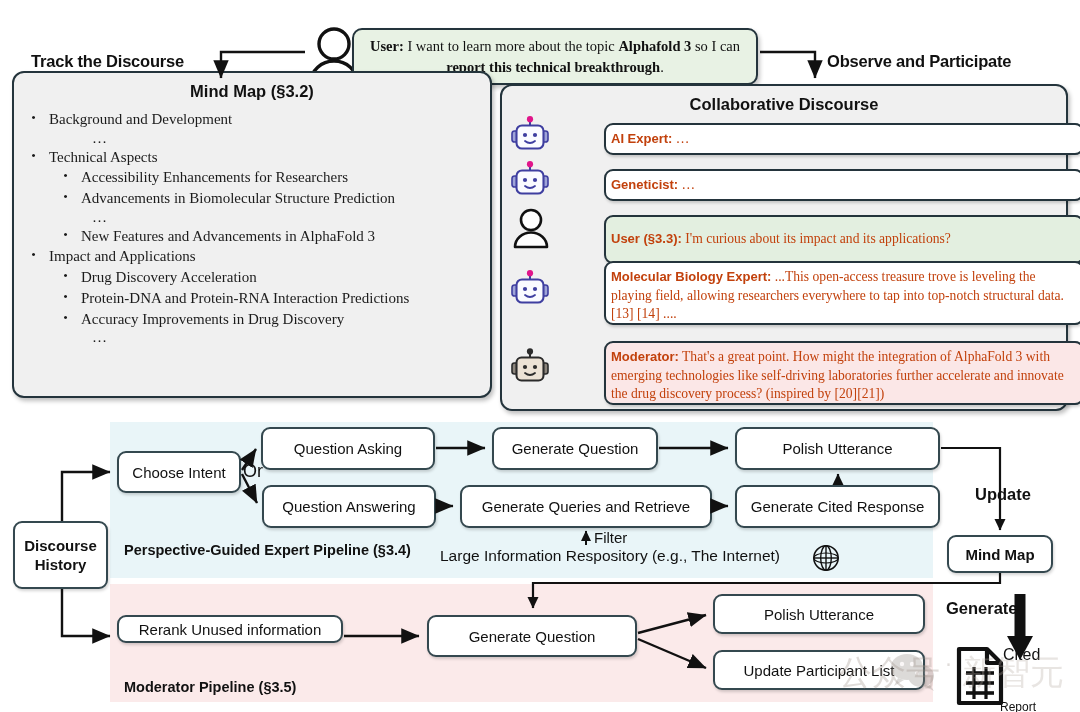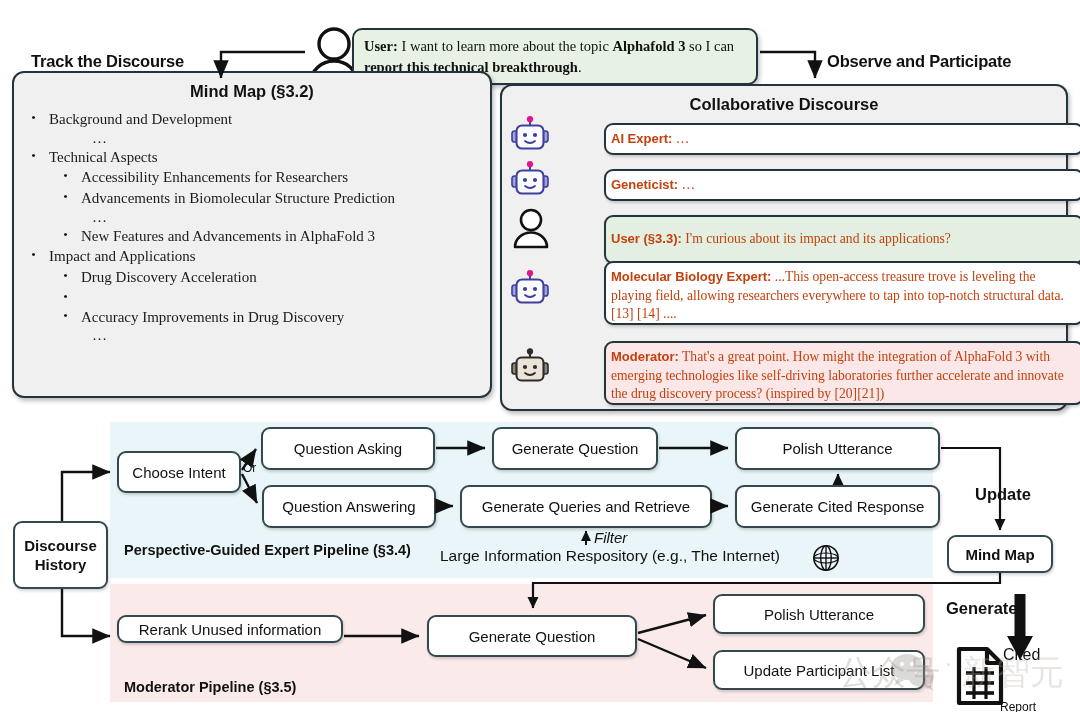--- a/index.html
+++ b/index.html
@@ -78,20 +78,21 @@
     position:absolute;
     border:2.5px solid #24343c;
     border-radius:10px;
     background:#e8f2e4;
     padding:6px 10px;
     font-family:"Liberation Serif", serif;
     font-size:14.5px;
     line-height:1.42;
     color:#111;
     box-shadow:2px 3px 4px rgba(0,0,0,0.22);
+    text-align:center;
   }
   .user-bubble .bser { font-family:"Liberation Serif", serif; font-weight:bold; font-size:14.5px; }
 
   
   .region { position:absolute; }
   .region.blue { background:#e9f5f8; }
   .region.pink { background:#fbeaea; }
 
   
   .node {
@@ -173,20 +174,21 @@
         <div class="mm-row mm-l1">
           <span class="mm-bullet">•</span>
           <span style="padding-left: 10px;">Impact and Applications</span>
         </div>
         <div class="mm-row mm-l2">
           <span class="mm-bullet">•</span>
           <span style="padding-left: 10px;">Drug Discovery Acceleration</span>
         </div>
         <div class="mm-row mm-l2">
           <span class="mm-bullet">•</span>
+          <span style="padding-left: 10px;">Protein-DNA and Protein-RNA Interaction Predictions</span>
         </div>
         <div class="mm-row mm-l2">
           <span class="mm-bullet">•</span>
           <span style="padding-left: 10px;">Accuracy Improvements in Drug Discovery</span>
         </div>
         <div class="mm-ell l1">…</div>
       </div>
   </div>
 
   <div class="panel" style="left:500px; top:84px; width:568px; height:327px;">
@@ -310,22 +312,22 @@
   <div class="node" style="left:427px; top:615px; width:210px; height:42px;">
     <span>Generate Question</span>
   </div>
   <div class="node" style="left:713px; top:594px; width:212px; height:40px;">
     <span>Polish Utterance</span>
   </div>
   <div class="node" style="left:713px; top:650px; width:212px; height:40px;">
     <span>Update Participant List</span>
   </div>
 
-  <div class="plain bold" style="left:243px; top:461px; font-size:12px; font-weight:normal;">Or</div>
-  <div class="plain" style="left:594px; top:529px; font-size:15px;font-style:italic;">Filter</div>
+  <div class="plain bold" style="left:243px; top:461px; font-size:18px; font-weight:normal;">Or</div>
+  <div class="plain" style="left:594px; top:529px; font-size:15px;">Filter</div>
   <div class="plain" style="left:440px; top:547px; font-size:15.5px;">Large Information Respository (e.g., The Internet)</div>
   <div class="plain bold" style="left:975px; top:485px; font-size:16.5px;">Update</div>
   <div class="plain bold" style="left:946px; top:599px; font-size:16.5px;">Generate</div>
 
   <div class="av" style="left:812px; top:544px;">
     <svg width="28" height="28" viewBox="0 0 28 28">
       <circle cx="14" cy="14" r="12.2" fill="none" stroke="#111" stroke-width="1.5"></circle>
       <ellipse cx="14" cy="14" rx="5.3" ry="12.2" fill="none" stroke="#111" stroke-width="1.4"></ellipse>
       <line x1="14" y1="1.8" x2="14" y2="26.2" stroke="#111" stroke-width="1.4"></line>
       <line x1="1.8" y1="14" x2="26.2" y2="14" stroke="#111" stroke-width="1.4"></line>

